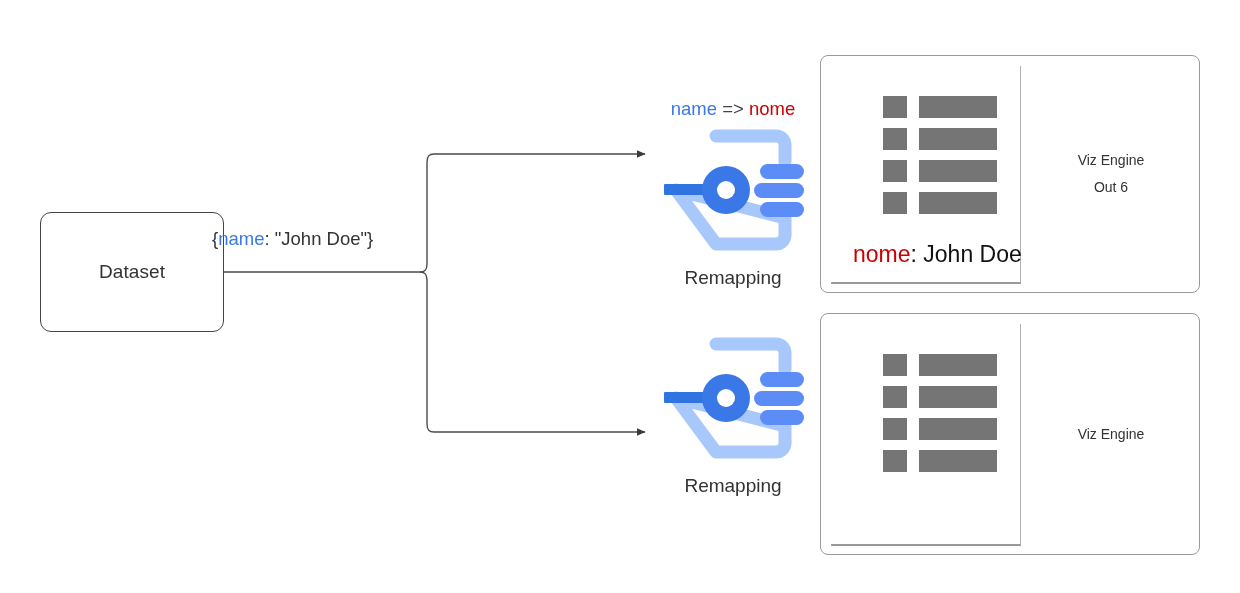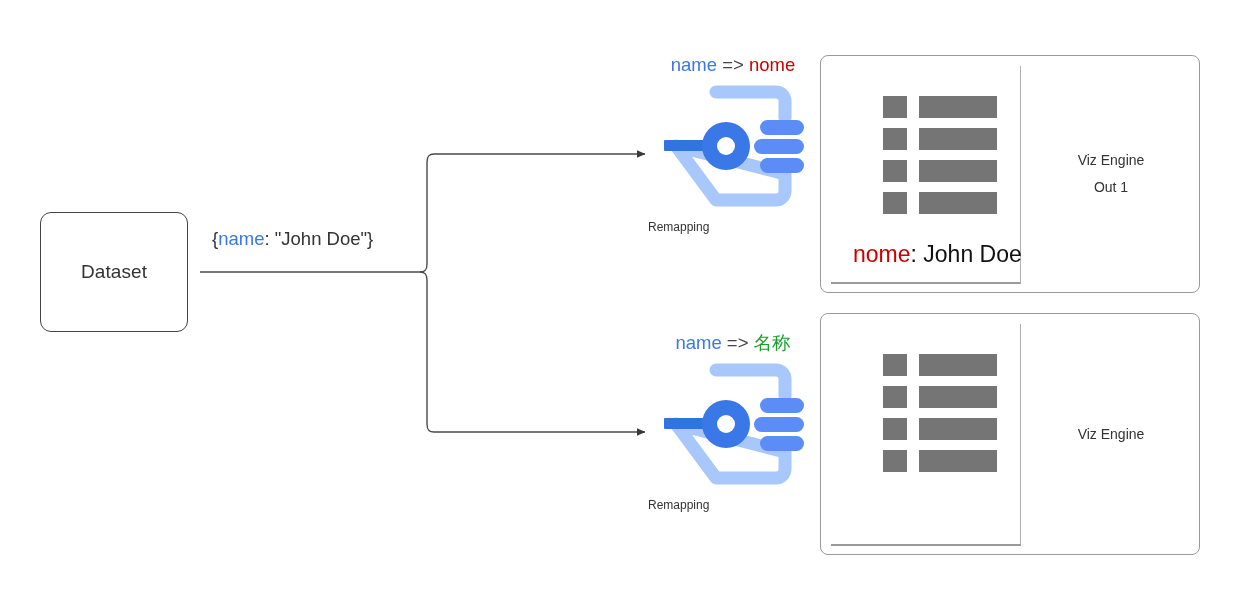--- a/index.html
+++ b/index.html
@@ -17,21 +17,21 @@
     height: 593px;
     background: #ffffff;
     overflow: hidden;
   }
 
   
   .dataset-node {
     position: absolute;
     left: 40px;
     top: 212px;
-    width: 148px;
+    width: 184px;
     height: 120px;
     border: 1.4px solid #444444;
     border-radius: 11px;
     background: #ffffff;
     box-sizing: border-box;
     display: flex;
     align-items: center;
     justify-content: center;
   }
   .dataset-label {
@@ -69,35 +69,37 @@
   }
   .remap-node.top    { left: 648px; top: 52px; }
   .remap-node.bottom { left: 648px; top: 330px; }
 
   .remap-maplabel {
     text-align: center;
     font-size: 18.5px;
     white-space: nowrap;
     line-height: 26px;
     height: 26px;
+    margin-top: 44px;
   }
   .tok-red   { color: #cc0000; }
   .tok-green { color: #17a02c; }
   .tok-arrow { color: #444444; }
 
   .remap-icon {
     width: 150px;
     height: 124px;
     margin: 6px auto 0 auto;
     display: block;
   }
   .remap-name {
-    font-size: 12px;
-    color: #333333;
-    margin-top: 7px;
+    text-align: center;
+    font-size: 19px;
+    color: #333333;
+    margin-top: 14px;
     line-height: 24px;
   }
 
   
   .viz-card {
     position: absolute;
     left: 820px;
     width: 380px;
     border: 1.4px solid #9a9a9a;
     border-radius: 8px;
@@ -209,23 +211,20 @@
 
       <rect x="102" y="36" width="44" height="15" rx="7.5" fill="#5c8df6"></rect>
       <rect x="96" y="55" width="50" height="15" rx="7.5" fill="#5c8df6"></rect>
       <rect x="102" y="74" width="44" height="15" rx="7.5" fill="#5c8df6"></rect>
     </svg>
 
     <div class="remap-name">Remapping</div>
   </div>
 
   <div class="remap-node bottom">
-    <div class="remap-maplabel">
-      <span class="tok-blue">name</span><span class="tok-arrow"> =&gt; </span><span class="tok-green">名称</span>
-    </div>
 
     <svg class="remap-icon" viewBox="0 0 150 124" xmlns="http://www.w3.org/2000/svg">
       <path d="M58,8 L118,8 a9,9 0 0 1 9,9 L127,34
                M127,90 L127,107 a9,9 0 0 1 -9,9 L58,116 L18,62 Z" fill="none" stroke="#a8c7fa" stroke-width="13" stroke-linejoin="round" stroke-linecap="round"></path>
       <rect x="6" y="56" width="52" height="11" rx="1" fill="#2f74e0"></rect>
       <circle cx="68" cy="62" r="24" fill="#3b78e7"></circle>
       <circle cx="68" cy="62" r="9" fill="#ffffff"></circle>
       <rect x="102" y="36" width="44" height="15" rx="7.5" fill="#5c8df6"></rect>
       <rect x="96" y="55" width="50" height="15" rx="7.5" fill="#5c8df6"></rect>
       <rect x="102" y="74" width="44" height="15" rx="7.5" fill="#5c8df6"></rect>
@@ -253,21 +252,21 @@
           <div class="row-sq"></div>
           <div class="row-bar"></div>
         </div>
       </div>
       <div class="viz-value">
         <span class="key-red">nome</span><span>: </span><span>John Doe</span>
       </div>
     </div>
     <div class="viz-title">
       <span>Viz Engine</span>
-      <span>Out 1</span>
+      <span>Out 6</span>
     </div>
   </div>
 
   <div class="viz-card bottom">
     <div class="viz-inner">
       <div class="rows-icon">
         <div class="row-line">
           <div class="row-sq"></div>
           <div class="row-bar"></div>
         </div>

